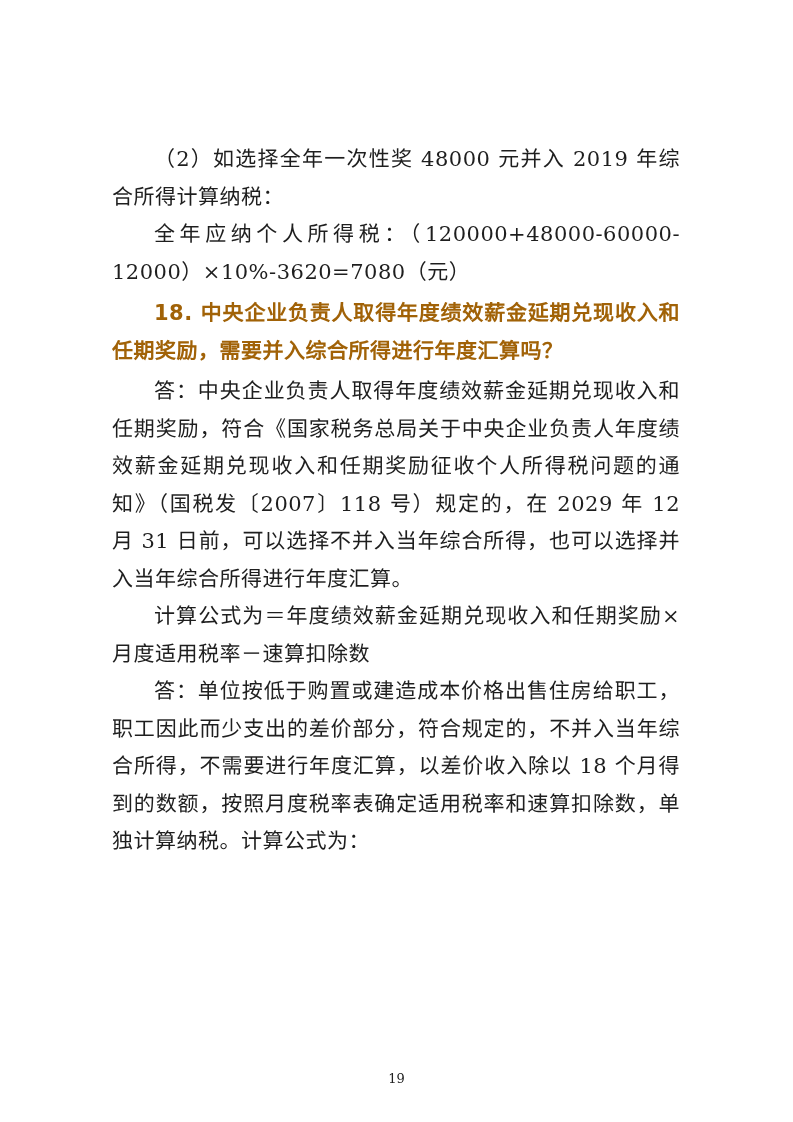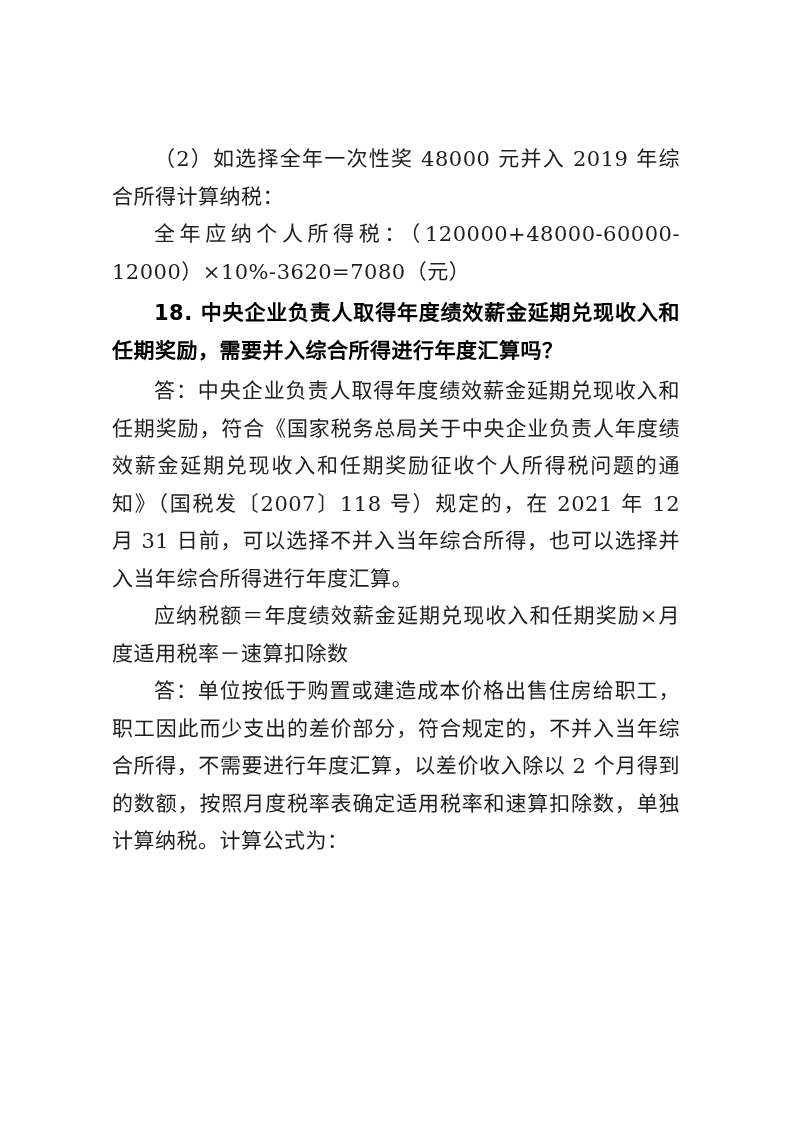--- a/index.html
+++ b/index.html
@@ -38,21 +38,21 @@
     margin: 0;
     text-indent: 2em;
     font-family: "DejaVu Serif", serif;
     font-weight: normal;
   }
   .question-heading {
     margin: 4px 0 3px 0;
     text-indent: 2em;
     font-family: "DejaVu Sans", "Liberation Sans", sans-serif;
     font-weight: bold;
-    color: #000000;
+    color: #a16207;
   }
   .footer {
     position: absolute;
     left: 0;
     top: 1026px;
     width: 793px;
     text-align: center;
     font-family: "DejaVu Serif", serif;
     font-size: 13px;
     color: #222222;
@@ -65,24 +65,25 @@
 <div class="page">
 
   <div class="content">
 
     <p class="para">（2）如选择全年一次性奖 48000 元并入 2019 年综合所得计算纳税：</p>
 
     <p class="para">全年应纳个人所得税：（120000+48000-60000-12000）×10%-3620=7080（元）</p>
 
     <p class="question-heading">18. 中央企业负责人取得年度绩效薪金延期兑现收入和任期奖励，需要并入综合所得进行年度汇算吗？</p>
 
-    <p class="para">答：中央企业负责人取得年度绩效薪金延期兑现收入和任期奖励，符合《国家税务总局关于中央企业负责人年度绩效薪金延期兑现收入和任期奖励征收个人所得税问题的通知》（国税发〔2007〕118 号）规定的，在 2021 年 12 月 31 日前，可以选择不并入当年综合所得，也可以选择并入当年综合所得进行年度汇算。</p>
+    <p class="para">答：中央企业负责人取得年度绩效薪金延期兑现收入和任期奖励，符合《国家税务总局关于中央企业负责人年度绩效薪金延期兑现收入和任期奖励征收个人所得税问题的通知》（国税发〔2007〕118 号）规定的，在 2029 年 12 月 31 日前，可以选择不并入当年综合所得，也可以选择并入当年综合所得进行年度汇算。</p>
 
 
-    <p class="para">应纳税额＝年度绩效薪金延期兑现收入和任期奖励×月度适用税率－速算扣除数</p>
+    <p class="para">计算公式为＝年度绩效薪金延期兑现收入和任期奖励×月度适用税率－速算扣除数</p>
 
 
-    <p class="para">答：单位按低于购置或建造成本价格出售住房给职工，职工因此而少支出的差价部分，符合规定的，不并入当年综合所得，不需要进行年度汇算，以差价收入除以 2 个月得到的数额，按照月度税率表确定适用税率和速算扣除数，单独计算纳税。计算公式为：</p>
+    <p class="para">答：单位按低于购置或建造成本价格出售住房给职工，职工因此而少支出的差价部分，符合规定的，不并入当年综合所得，不需要进行年度汇算，以差价收入除以 18 个月得到的数额，按照月度税率表确定适用税率和速算扣除数，单独计算纳税。计算公式为：</p>
 
   </div>
 
+  <div class="footer">19</div>
 
 </div>
 
 </body></html>

